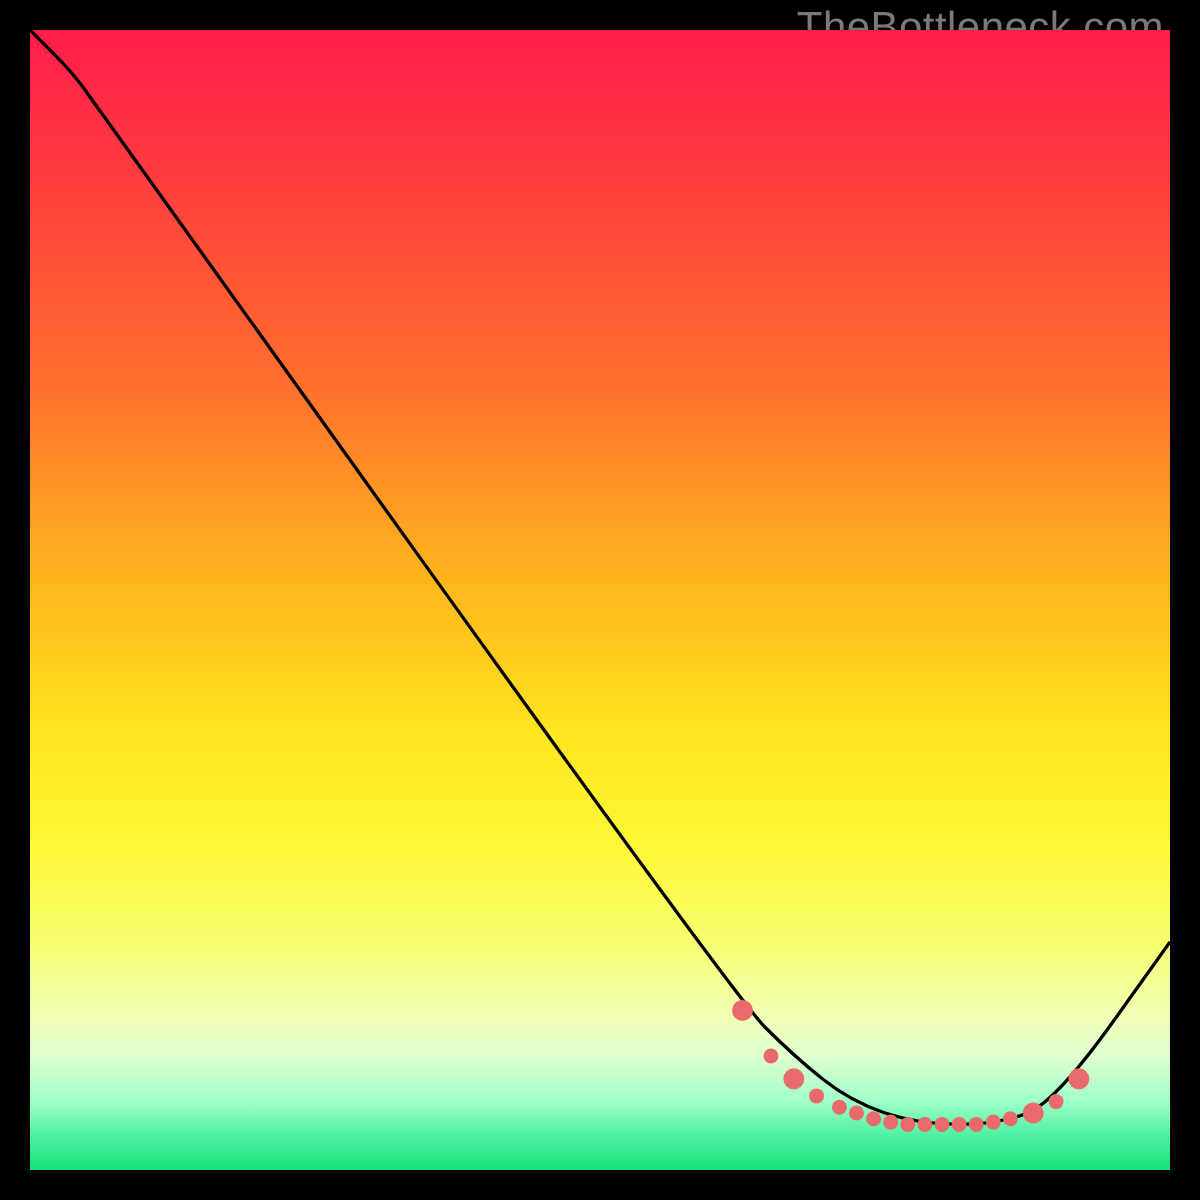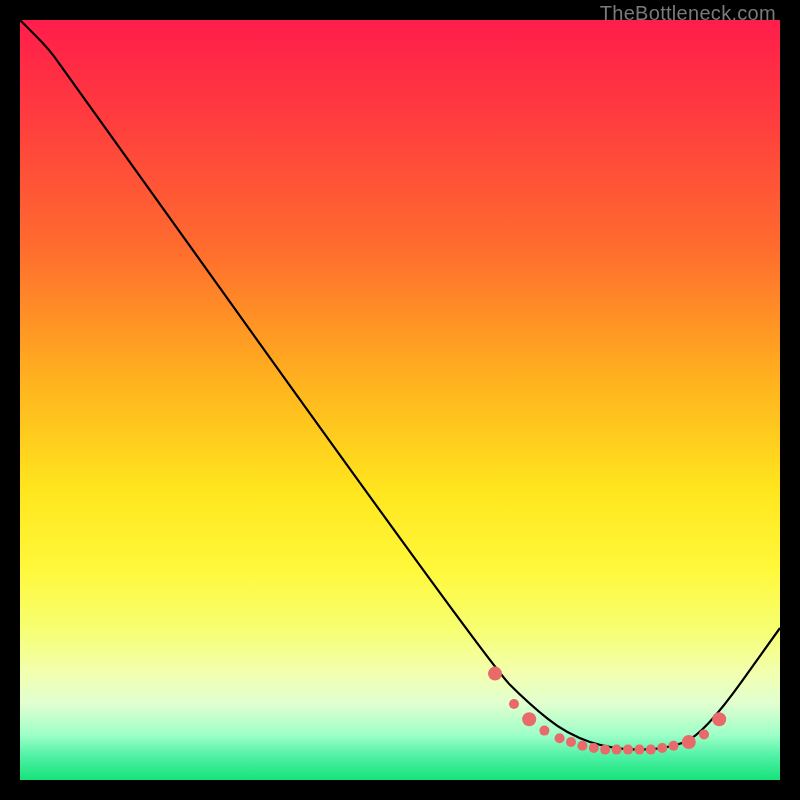--- a/index.html
+++ b/index.html
@@ -17,21 +17,21 @@
     top: 20px;
     width: 760px;
     height: 760px;
     background: #000;
   }
   .watermark {
     position: absolute;
     top: 2px;
     right: 24px;
     color: #7a7a7a;
-    font-size: 20px;
+    font-size: 28px;
     font-weight: 500;
     letter-spacing: 0.3px;
   }
   svg {
     position: absolute;
     left: 20px;
     top: 20px;
     width: 760px;
     height: 760px;
   }

